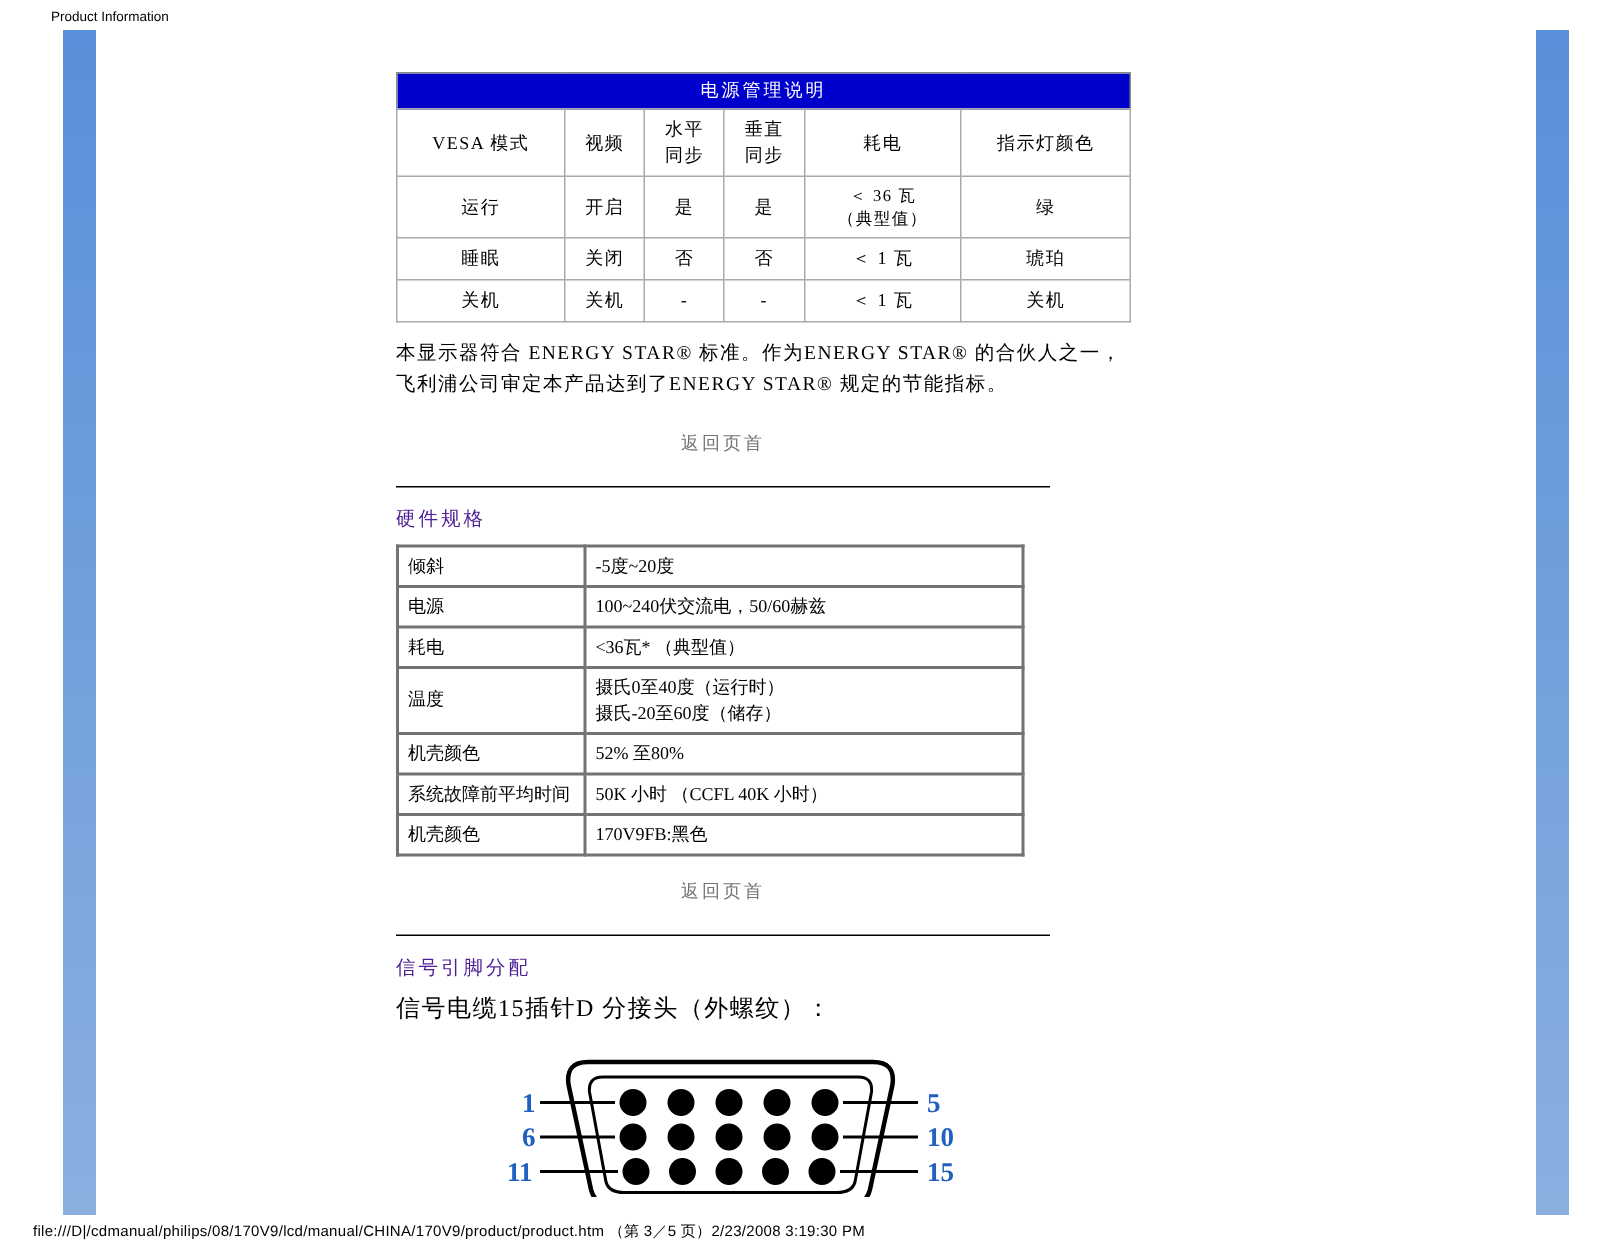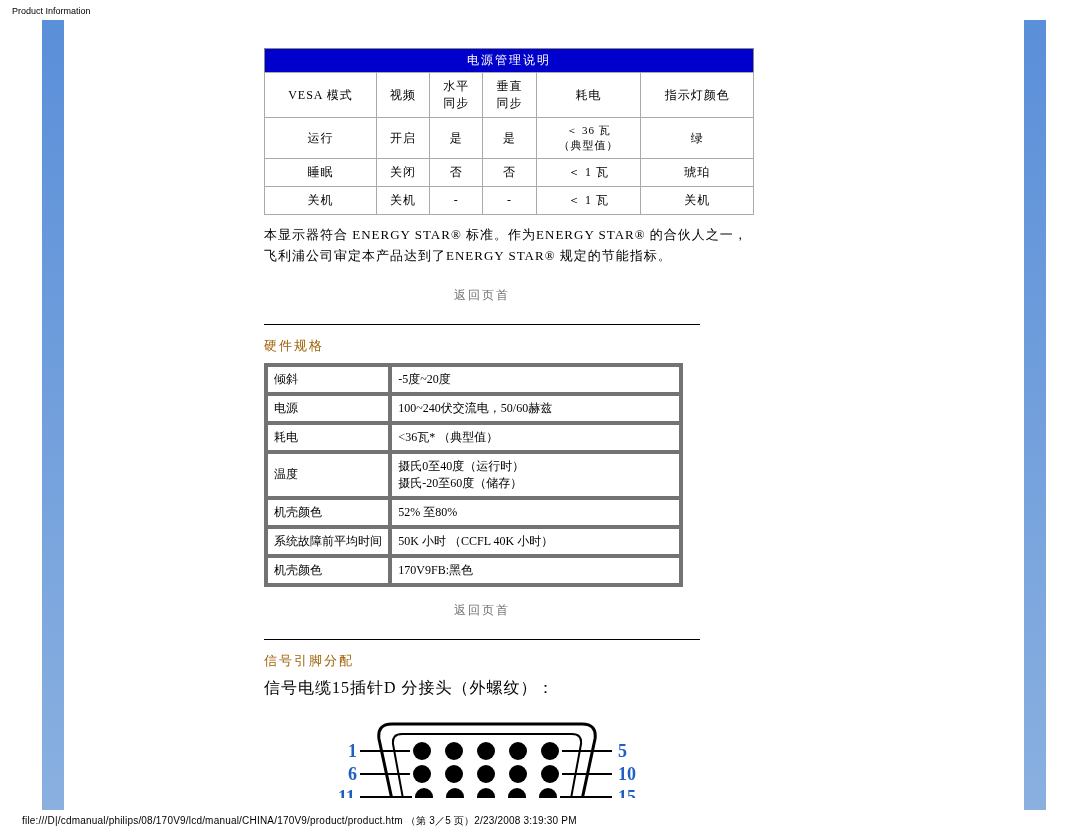--- a/index.html
+++ b/index.html
@@ -12,21 +12,21 @@
     background: #fff;
   }
   .page {
     width: 1080px;
     height: 834px;
     position: relative;
   }
   .header-text {
     position: absolute;
     top: 6px;
-    left: 12px;
+    left: 34px;
     font-size: 9px;
     font-family: Arial, sans-serif;
   }
   .side-left, .side-right {
     position: absolute;
     top: 20px;
     width: 22px;
     height: 790px;
     background: linear-gradient(180deg, #5a8fd9, #8ab0e0);
   }
@@ -80,33 +80,33 @@
     text-decoration: none;
     font-size: 12px;
     letter-spacing: 2px;
   }
   hr.section-hr {
     border: none;
     border-top: 1px solid #000;
     margin: 10px 0;
   }
   .section-title {
-    color: #a16207;
+    color: #4c1d95;
     font-size: 13px;
     letter-spacing: 2px;
     margin: 12px 0 8px 0;
   }
   .spec-table {
     width: 96%;
     border-collapse: collapse;
     border: 1px solid #666;
     margin: 5px 0 15px 0;
   }
   .spec-table td {
-    border: 4px solid #737373;
+    border: 2px solid #737373;
     padding: 4px 6px;
     font-size: 12px;
     text-align: left;
   }
   .spec-table td.label-col { width: 30%; }
   .small-note {
     font-size: 16px;
     letter-spacing: 1px;
     margin: 6px 0 10px 0;
   }

